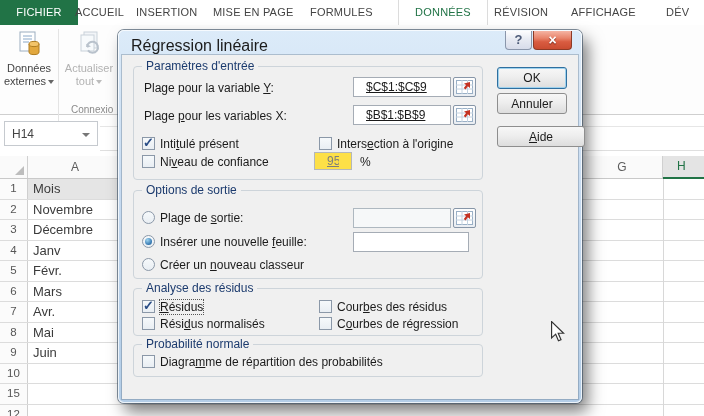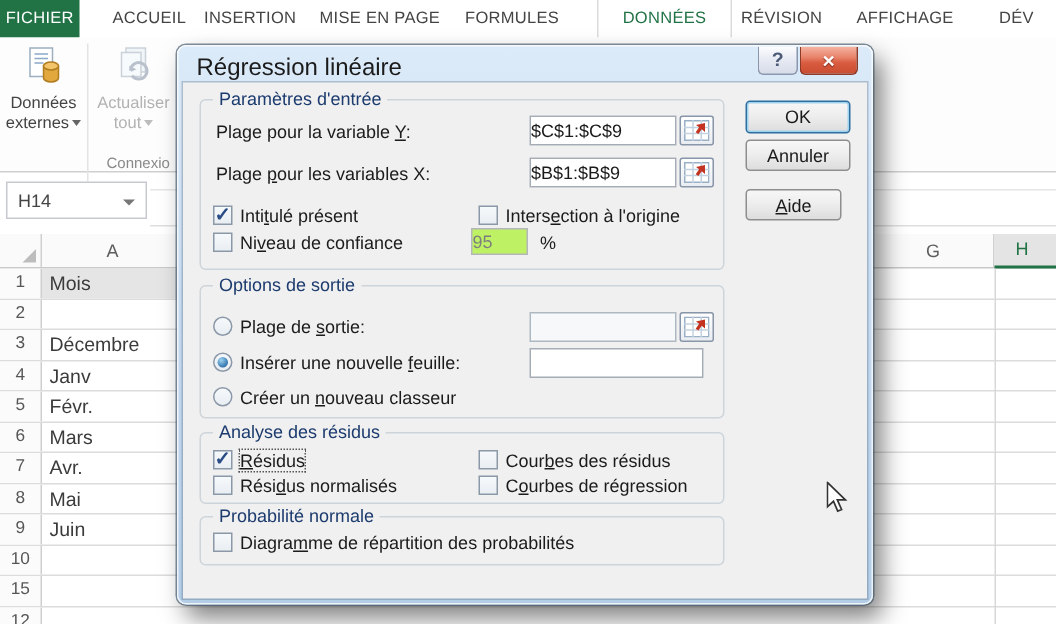--- a/index.html
+++ b/index.html
@@ -2,21 +2,21 @@
 <html><head>
 <meta charset="utf-8">
 <style>
   html,body{margin:0;padding:0;}
   body{width:704px;height:416px;overflow:hidden;position:relative;background:#fff;
        font-family:"Liberation Sans",sans-serif;-webkit-font-smoothing:antialiased;}
   
   .tabbar{position:absolute;top:0;left:0;width:704px;height:25px;background:#fff;}
   .tab{position:absolute;top:0;height:25px;line-height:25px;font-size:11px;color:#444;
        letter-spacing:.2px;cursor:default;}
-  .tab-file{left:0;width:53px;background:#217346;color:#fff;text-align:center;}
+  .tab-file{left:0;width:78px;background:#217346;color:#fff;text-align:center;}
   .tab-active{color:#217346;background:#fff;border-left:1px solid #dcdcdc;border-right:1px solid #dcdcdc;text-align:center;}
   .ribbon{position:absolute;top:25px;left:0;width:704px;height:89px;background:#fdfdfd;border-bottom:1px solid #cfcfcf;}
   .bigbtn{position:absolute;top:2px;width:56px;height:82px;text-align:center;font-size:11px;color:#444;line-height:13px;}
   .bigbtn .ic{display:block;margin:3px auto 3px auto;}
   .disabled{color:#b2b2b2;}
   .vsep{position:absolute;top:4px;left:58px;width:1px;height:100px;background:#e4e4e4;}
   .grplabel{position:absolute;top:79px;left:71px;font-size:10px;color:#8a8a8a;white-space:nowrap;}
   .dd-arrow{display:inline-block;width:0;height:0;border-left:3px solid transparent;border-right:3px solid transparent;border-top:4px solid #666;vertical-align:middle;margin-left:2px;}
   .dd-arrow.dis{border-top-color:#bcbcbc;}
   
@@ -53,23 +53,23 @@
            border-color:#8a96ab;color:#4c5a77;font-weight:bold;}
   .closebtn{left:415px;width:39px;background:linear-gradient(#f5b4a3,#e8836a 40%,#d95c41 60%,#ca4c31);
             border-color:#8d3a26;color:#fff;font-weight:bold;text-shadow:0 1px 1px rgba(90,20,10,.8);font-size:14px;}
   .client{position:absolute;left:4px;top:25px;width:456px;height:344px;background:#f0f0f0;
           box-shadow:0 0 0 1px rgba(90,110,130,.35);}
   .grp{position:absolute;border:1px solid #cdd4da;border-radius:4px;}
   .legend{position:absolute;top:-8px;left:8px;background:#f0f0f0;padding:0 4px;font-size:12px;color:#1c3b6e;white-space:nowrap;}
   .lbl{position:absolute;font-size:12px;color:#1b1b1b;white-space:nowrap;line-height:14px;}
   .lbl u{text-decoration:underline;}
   .txt{position:absolute;box-sizing:border-box;border:1px solid #a5acb5;background:#fff;
-       font-family:"Liberation Sans",sans-serif;font-size:12px;color:#1b1b1b;padding:0 0;margin:0;}
+       font-family:"Liberation Sans",sans-serif;font-size:12px;color:#1b1b1b;padding:0 12px;margin:0;text-decoration:underline;}
   .txt.dim{background:#f6f8f9;border-color:#aeb8c0;}
-  .txt.dis{background:#bef264;border-color:#b4b7ba;color:#7e7e7e;}
+  .txt.dis{background:#fde047;border-color:#b4b7ba;color:#7e7e7e;}
   .refbtn{position:absolute;width:23px;height:20px;box-sizing:border-box;border:1px solid #8796a8;
           background:linear-gradient(#fefefe,#e9edf2);border-radius:2px;display:flex;align-items:center;justify-content:center;}
   .cb{position:absolute;width:13px;height:13px;box-sizing:border-box;border:1px solid #8b98a8;
       background:linear-gradient(#f6f9fb,#e9eef3);}
   .cb.checked:after{content:"✓";position:absolute;left:0px;top:-3px;font-size:13px;font-weight:bold;color:#2a4d86;}
   .rb{position:absolute;width:13px;height:13px;box-sizing:border-box;border:1px solid #8b98a8;border-radius:50%;
       background:linear-gradient(#f6f9fb,#e9eef3);}
   .rb.sel:after{content:"";position:absolute;left:2px;top:2px;width:7px;height:7px;border-radius:50%;
       background:radial-gradient(circle at 35% 30%,#9fd4f0,#3a7cb4 65%,#205b8d);}
   .focus-dotted{outline:1px dotted #555;}
@@ -138,20 +138,21 @@
   <div class="hcell hG">G</div>
   <div class="hcell hH">H</div>
 </div>
 <div class="rows">
   <div class="row">
       <div class="rnum">1</div>
       <div class="acell a1fill">Mois</div>
     </div>
   <div class="row">
       <div class="rnum">2</div>
+      <div class="acell">Novembre</div>
     </div>
   <div class="row">
       <div class="rnum">3</div>
       <div class="acell">Décembre</div>
     </div>
   <div class="row">
       <div class="rnum">4</div>
       <div class="acell">Janv</div>
     </div>
   <div class="row">
@@ -267,21 +268,21 @@
     </div>
 
     <div class="grp" style="left:11px;top:289px;width:348px;height:31px">
       <span class="legend">Probabilité normale</span>
       <span class="cb" style="left:8px;top:10px"></span>
       <span class="lbl" style="left:26px;top:10px"><span>Diagra</span><u>m</u><span>me de répartition des probabilités</span></span>
     </div>
 
     <button class="btn default" style="left:375px;top:12px;width:70px;height:22px">OK</button>
     <button class="btn" style="left:375px;top:38px;width:70px;height:21px">Annuler</button>
-    <button class="btn" style="left:375px;top:71px;width:64px;height:21px"><span></span><u>A</u><span>ide</span></button>
+    <button class="btn" style="left:375px;top:71px;width:88px;height:21px"><span></span><u>A</u><span>ide</span></button>
   </div>
 </div>
 
 <div class="cursor">
   <svg width="14" height="21" viewBox="0 0 12 18">
     <polygon points="0.5,0.5 0.5,14.5 4,11.3 6.4,16.9 8.6,16 6.2,10.5 10.8,10.5" fill="#fff" stroke="#333" stroke-width="1"></polygon>
   </svg>
 </div>
 
 </body></html>

